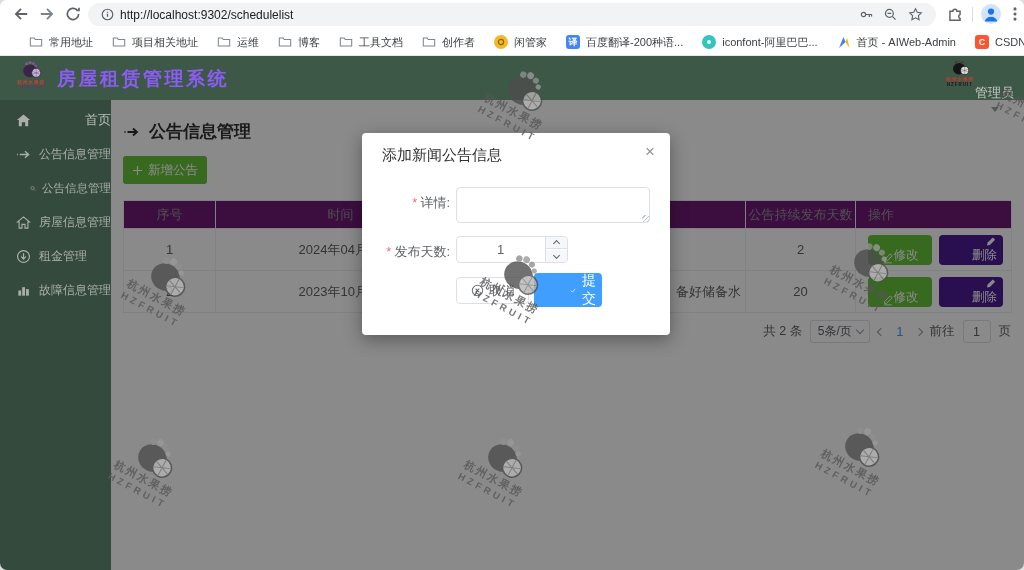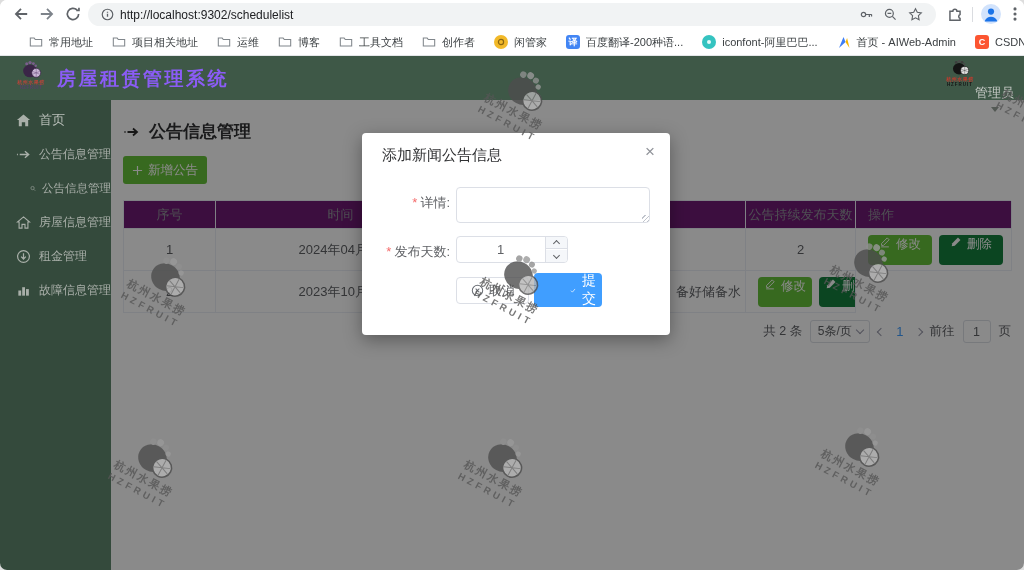--- a/index.html
+++ b/index.html
@@ -34,41 +34,41 @@
   .hbrand .zh{font-size:5px;color:#c23b2e;font-weight:bold;letter-spacing:.5px;}
   .hbrand .en{font-size:4.5px;color:#141414;font-weight:bold;letter-spacing:1px;}
   .huser{position:absolute;right:10px;top:84px;display:flex;align-items:center;gap:5px;
          font-size:13px;color:#C6CAC6;z-index:11;flex-direction:column;}
   .caret-down{width:0;height:0;border-left:4px solid transparent;border-right:4px solid transparent;
               border-top:5px solid #9aa49b;}
 
   
   .sidebar{position:absolute;top:100px;left:0;width:111px;bottom:0;background:#344A3C;z-index:10;padding-top:3px;}
   .sbitem{display:flex;align-items:center;height:34px;padding-left:16px;gap:8px;font-size:12px;color:#A9AFA9;white-space:nowrap;}
-  .sbitem.first{font-size:13px;color:#B9BFB9;}
+  .sbitem.first{font-size:13px;color:#B9BFB9;justify-content:space-between;}
   .sbitem.sub{padding-left:30px;font-size:11.5px;gap:6px;}
 
   
   .main-bg{position:absolute;left:111px;top:100px;right:0;bottom:0;background:#fff;z-index:1;}
   .pgtitle{position:absolute;left:122px;top:120px;display:flex;align-items:center;gap:8px;
            font-size:17px;font-weight:bold;color:#303133;z-index:2;}
   .addbtn{position:absolute;left:123px;top:156px;width:84px;height:28px;background:#67C23A;border:none;
           border-radius:3px;color:#fff;font-size:12.5px;display:flex;align-items:center;justify-content:center;gap:5px;z-index:2;}
 
   .tbl{position:absolute;left:123px;top:200px;width:888px;border-left:1px solid #EBEEF5;border-top:1px solid #EBEEF5;z-index:2;}
   .trow{display:grid;grid-template-columns:92px 250px 280px 110px 156px;}
   .tcell{border-right:1px solid #EBEEF5;border-bottom:1px solid #EBEEF5;display:flex;align-items:center;
          justify-content:center;font-size:13px;color:#606266;height:42px;overflow:hidden;white-space:nowrap;}
   .thead .tcell{height:28px;background:#701a75;color:#909399;}
   .tcell.ops{justify-content:flex-start;padding-left:12px;gap:7px;}
   .tcell.detail-r{justify-content:flex-end;padding-right:4px;}
   .btn-sm{width:64px;height:30px;border:none;border-radius:4px;color:#fff;font-size:12.5px;
-          display:flex;align-items:flex-start;justify-content:center;gap:5px;}
+          display:flex;align-items:flex-end;justify-content:center;}
   .btn-edit{background:#67C23A;}
-  .btn-del{background:#15803d;}
+  .btn-del{background:#4c1d95;flex-direction:column;}
 
   .pager{position:absolute;right:13px;top:320px;display:flex;align-items:center;gap:8px;
          font-size:12.5px;color:#606266;z-index:2;}
   .psel{width:60px;height:23px;border:1px solid #DCDFE6;border-radius:3px;background:#fff;
         display:flex;align-items:center;justify-content:center;gap:5px;font-size:12px;color:#606266;}
   .chev{display:inline-block;width:6px;height:6px;border-right:1.4px solid #99a;border-bottom:1.4px solid #99a;}
   .chev.l{transform:rotate(135deg);}
   .chev.r{transform:rotate(-45deg);}
   .chev.d{transform:rotate(45deg);margin-top:-3px;}
   .pnum{color:#409EFF;font-size:13px;padding:0 4px;}
@@ -374,20 +374,21 @@
               <path d="M9.3 1.8l2.9 2.9L5.6 11.3 2 12l.7-3.6z" fill="#fff"></path>
             </svg>
           <span>删除</span>
         </button>
       </div>
     </div>
     <div class="trow">
       <div class="tcell">2</div>
       <div class="tcell">2023年10月05</div>
       <div class="tcell detail-r">备好储备水</div>
+      <div class="tcell">20</div>
       <div class="tcell ops">
         <button class="btn-sm btn-edit">
           <svg width="12" height="12" viewBox="0 0 14 14">
               <path d="M9.6 2.2l2.2 2.2L5.2 11H3V8.8z" fill="none" stroke="#fff" stroke-width="1.1"></path>
               <path d="M2.5 12.7h9" stroke="#fff" stroke-width="1.1"></path>
             </svg>
           <span>修改</span>
         </button>
         <button class="btn-sm btn-del">
           <svg width="12" height="12" viewBox="0 0 14 14">

